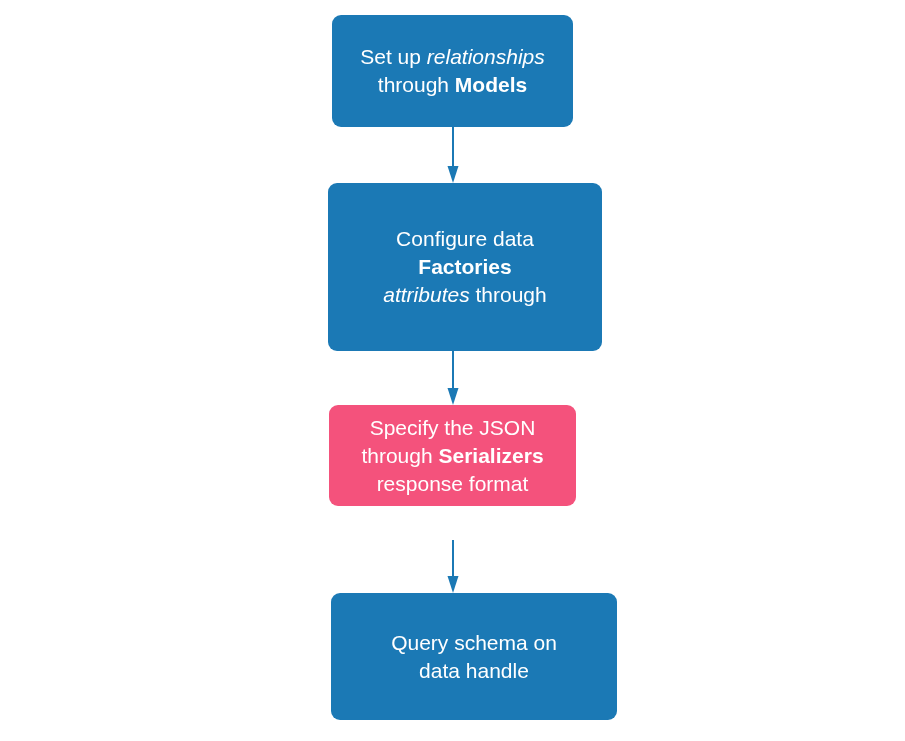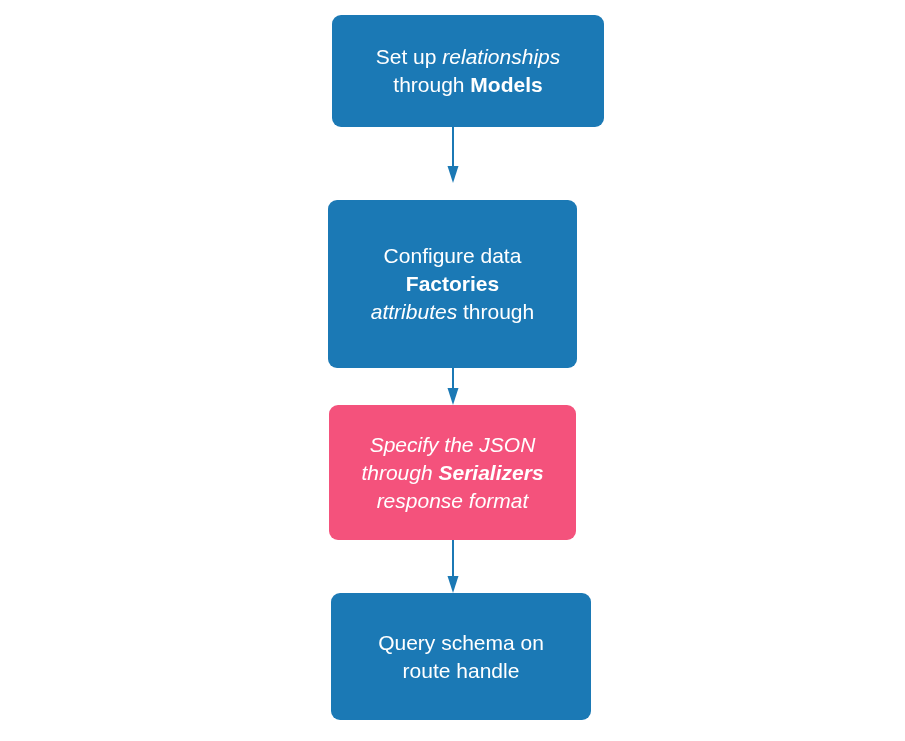--- a/index.html
+++ b/index.html
@@ -29,24 +29,24 @@
   .node.blue { background: var(--blue, #1b79b5); }
   .node.pink { background: var(--pink, #f4527c); }
   .node-label { width: 100%; }
   .it { font-style: italic; }
   .b  { font-weight: bold; margin-top: 48px; }
   .arrow {
     position: absolute;
     color: var(--arrow, #1b79b5);
   }
   
-  #node-0 { left: 332px; top: 15px;  width: 272px; height: 112px; }
-  #node-1 { left: 328px; top: 200px; width: 249px; height: 168px; }
-  #node-2 { left: 329px; top: 405px; width: 247px; height: 135px; font-style: italic; }
-  #node-3 { left: 331px; top: 593px; width: 260px; height: 127px; }
+  #node-0 { left: 332px; top: 15px;  width: 241px; height: 112px; }
+  #node-1 { left: 328px; top: 183px; width: 274px; height: 168px; }
+  #node-2 { left: 329px; top: 405px; width: 247px; height: 101px; }
+  #node-3 { left: 331px; top: 593px; width: 286px; height: 127px; }
   #arrow-0 { left: 446px; top: 127px; }
   #arrow-1 { left: 446px; top: 351px; }
   #arrow-2 { left: 446px; top: 540px; }
 </style>
 </head>
 <body>
 
 <div class="canvas">
 
   <div class="node blue" id="node-0">
@@ -83,17 +83,17 @@
   </div>
 
   <svg class="arrow" id="arrow-2" width="14" height="53" viewBox="0 0 14 53">
     <line x1="7" y1="0" x2="7" y2="38" stroke="currentColor" stroke-width="2"></line>
     <polygon points="1.5,36 12.5,36 7,53" fill="currentColor"></polygon>
   </svg>
 
   <div class="node blue" id="node-3">
     <div class="node-label">
       <div><span>Query schema on</span></div>
-      <div><span>route handle</span></div>
+      <div><span>data handle</span></div>
     </div>
   </div>
 
 </div>
 
 </body></html>

